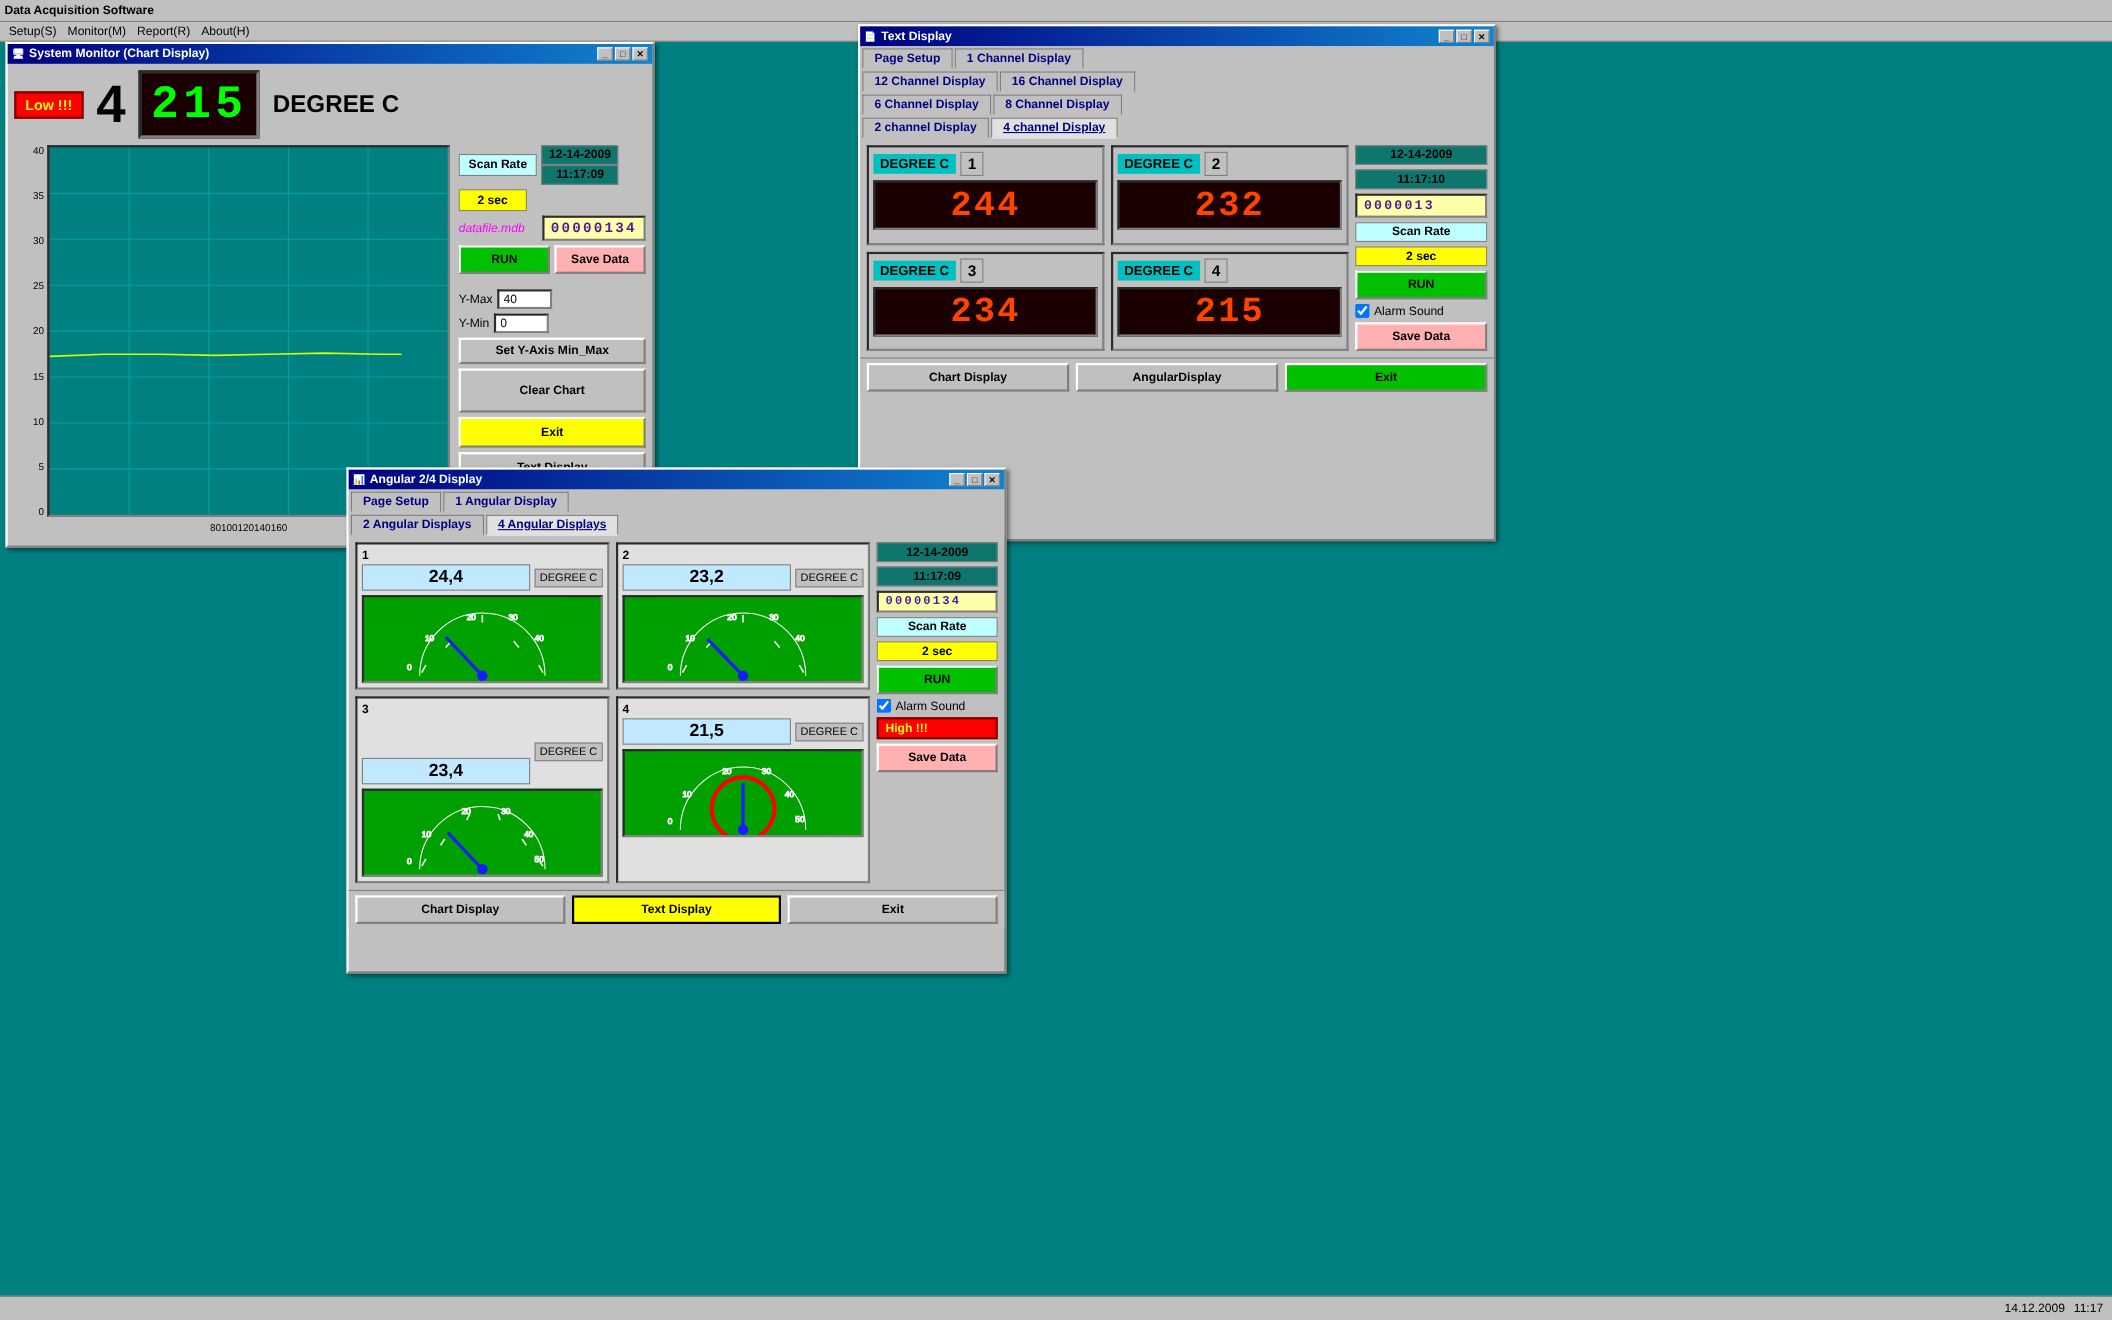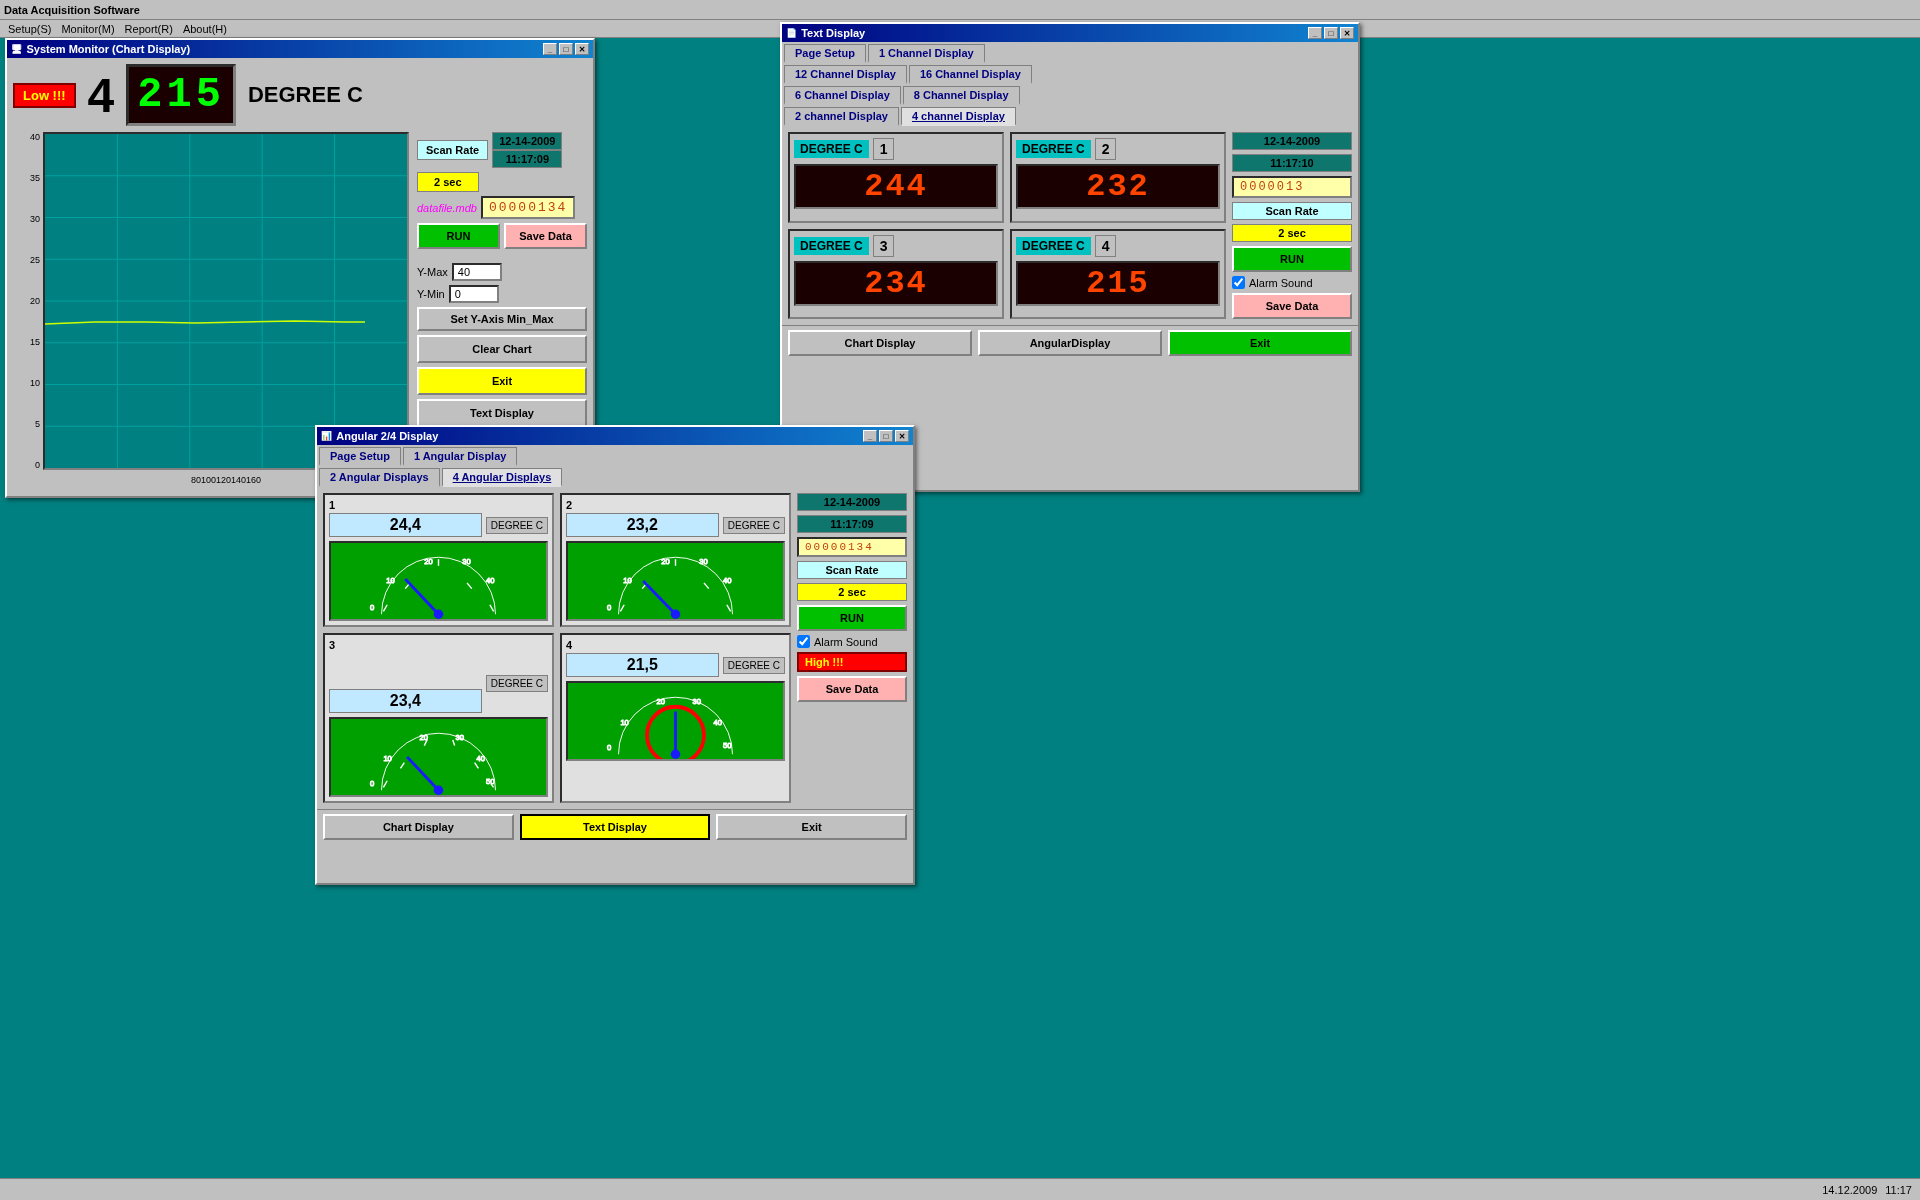--- a/index.html
+++ b/index.html
@@ -175,23 +175,23 @@
       text-align: center;
       padding: 2px 6px;
     }
 
     
     .record-box {
       background: #ffffaa;
       border: 2px inset #808080;
       font-family: 'Courier New', monospace;
       font-size: 13px;
-      font-weight: normal;
+      font-weight: bold;
       padding: 2px 6px;
-      color: #c2410c;
+      color: #4c1d95;
       letter-spacing: 2px;
     }
 
     
     .alarm-low {
       background: #ff0000;
       color: #ffff00;
       font-weight: bold;
       font-size: 13px;
       padding: 3px 8px;
@@ -339,42 +339,42 @@
           <div style="background:#c0ffff;border:1px solid #808080;font-size:11px;font-weight:bold;padding:3px 8px;text-align:center;">Scan Rate</div>
           <div style="display:flex;flex-direction:column;">
             <div class="datetime-box">12-14-2009</div>
             <div class="datetime-box">11:17:09</div>
           </div>
         </div>
         <div style="display:flex;align-items:center;gap:4px;">
           <div style="background:#ffff00;border:1px solid #808080;font-size:11px;font-weight:bold;padding:3px 16px;text-align:center;">2 sec</div>
         </div>
 
-        <div style="display:flex;align-items:center;gap:4px;">
+        <div style="display:flex;align-items:center;gap:4px;justify-content:space-between;">
           <div style="color:#ff00ff;font-size:11px;font-style:italic;">datafile.mdb</div>
           <div class="record-box">00000134</div>
         </div>
 
         <div style="display:flex;gap:4px;">
           <button class="btn btn-green" style="flex:1;height:26px;">RUN</button>
           <button class="btn btn-pink" style="flex:1;height:26px;">Save Data</button>
         </div>
 
         <div style="height:6px;"></div>
 
         <div style="display:flex;align-items:center;gap:4px;">
           <span style="font-size:11px;">Y-Max</span>
           <input class="input-field" style="width: 50px;" value="40">
         </div>
         <div style="display:flex;align-items:center;gap:4px;">
           <span style="font-size:11px;">Y-Min</span>
           <input class="input-field" style="width: 50px;" value="0">
         </div>
         <button class="btn btn-gray" style="width:100%;height:24px;">Set Y-Axis Min_Max</button>
-        <button class="btn btn-gray" style="width:100%;height:28px;">Clear Chart</button>
+        <button class="btn btn-gray" style="width:100%;height:40px;">Clear Chart</button>
         <button class="btn btn-yellow" style="width:100%;height:28px;">Exit</button>
         <button class="btn btn-gray" style="width:100%;height:28px;">Text Display</button>
         <button class="btn btn-gray" style="width:100%;height:28px;">Angular Display</button>
       </div>
     </div>
   </div>
 </div>
 
 <div class="window" style="left:780px;top:22px;width:580px;height:470px;">
   <div class="window-titlebar">

